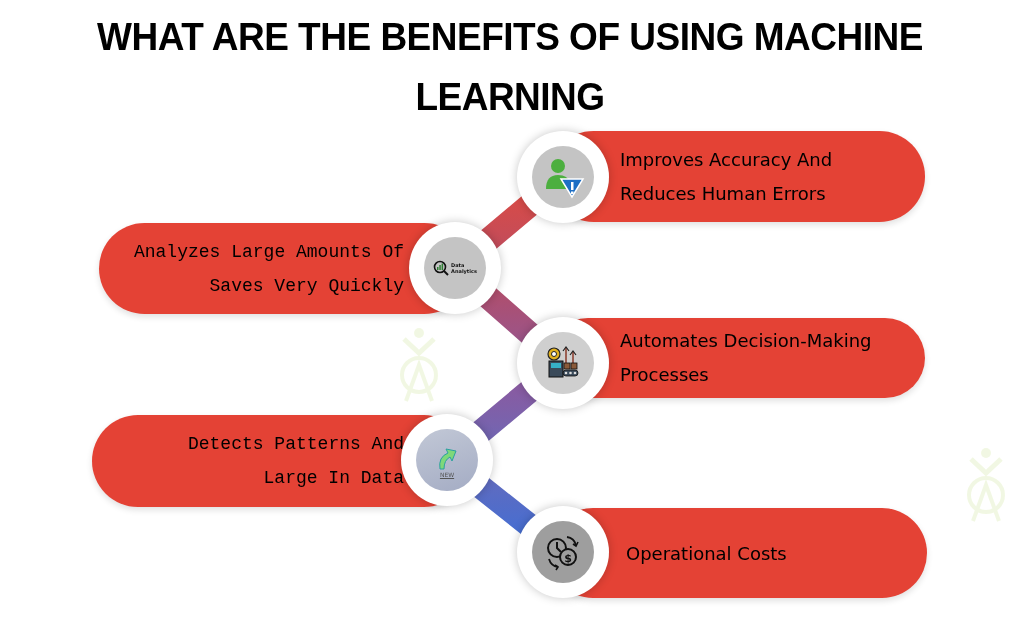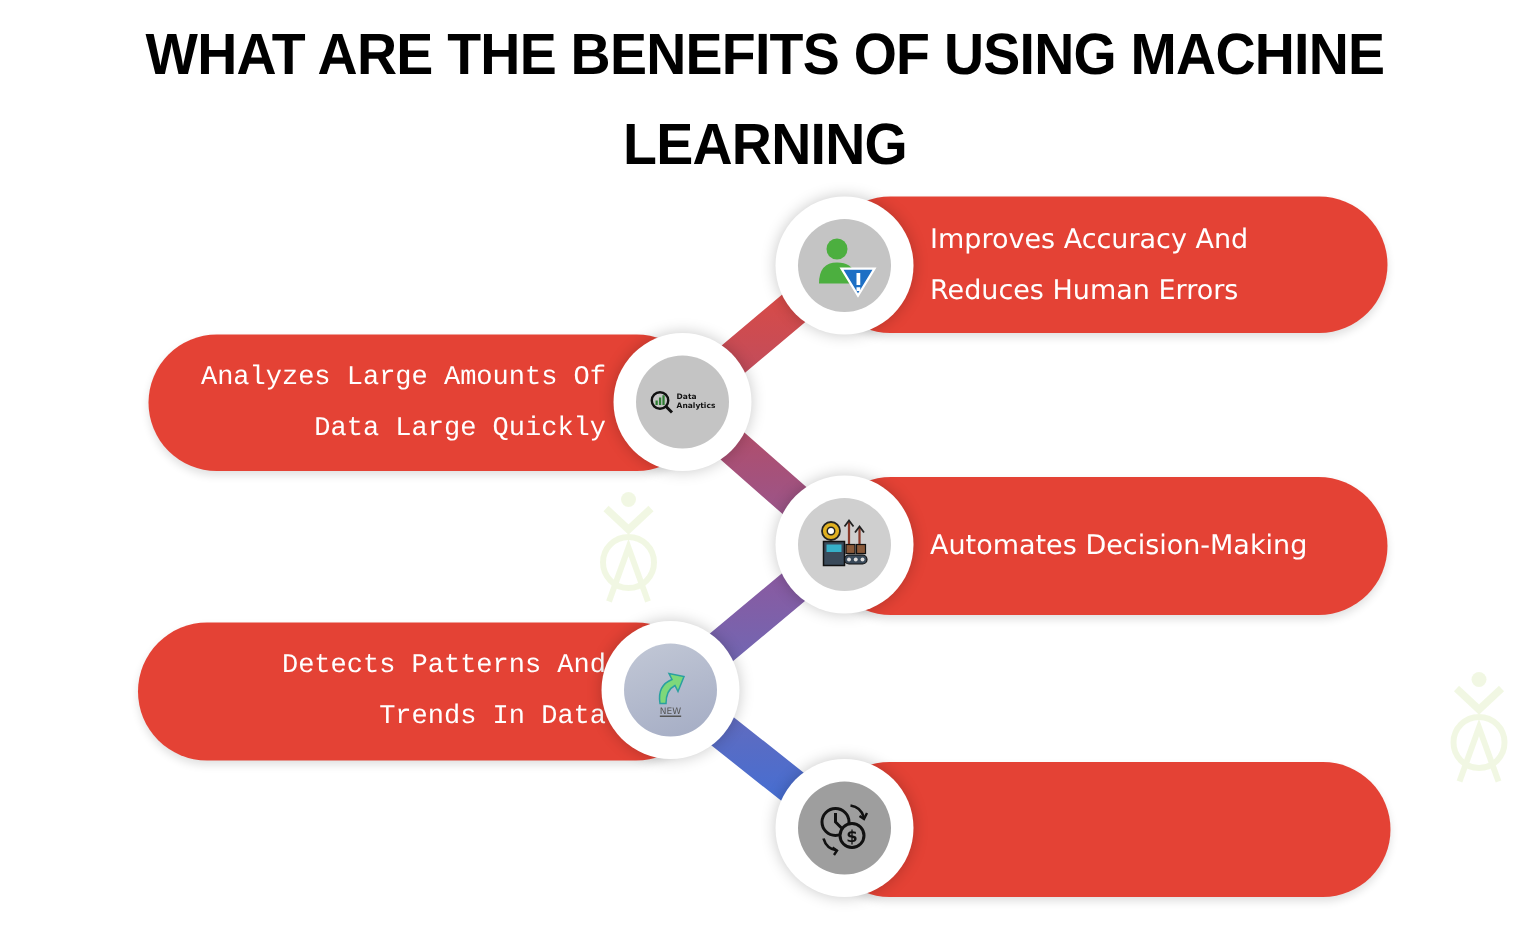--- a/index.html
+++ b/index.html
@@ -9,21 +9,21 @@
     }
     .title {
       position: absolute; left: 0; width: 1020px; text-align: center;
       font-family: "Liberation Sans", "DejaVu Sans", sans-serif;
       font-weight: 700; font-size: 37px; color: #000; letter-spacing: -0.5px;
       transform: scaleY(1.05);
     }
     .title.l1 { top: 16px; }
     .title.l2 { top: 76px; }
     .pill {
-      position: absolute; background: #e44235; color: #ffffff;
+      position: absolute; background: #e44235; color: #000000;
       border-radius: 46px; box-shadow: 0 3px 6px rgba(0,0,0,0.12);
       display: flex; flex-direction: column; justify-content: center;
       font-size: 18px; line-height: 34px; box-sizing: border-box;
     }
     .pill.right { padding-left: 72px; text-align: left; }
     .pill.left { padding-right: 66px; text-align: right; align-items: flex-end; font-family: Liberation Mono, monospace; }
     .pill span { display: block; white-space: nowrap; }
     .node {
       position: absolute; width: 92px; height: 92px; border-radius: 50%;
       background: #ffffff; box-shadow: 0 0 10px rgba(0,0,0,0.22);
@@ -69,33 +69,35 @@
   <polyline points="563,177 455,268 563,363 447,460 563,552" fill="none" stroke="url(#cg)" stroke-width="24" stroke-linejoin="miter"></polyline>
 </svg>
 
 <div class="pill right" style="left:548px;top:131px;width:377px;height:91px;">
   <span>Improves Accuracy And</span>
   <span>Reduces Human Errors</span>
 </div>
 
 <div class="pill left" style="left:99px;top:223px;width:371px;height:91px;">
   <span>Analyzes Large Amounts Of</span>
-  <span>Data Large Quickly</span>
+  <span>Saves Very Quickly</span>
 </div>
 
-<div class="pill right" style="left:548px;top:318px;width:377px;height:92px;">
+<div class="pill right" style="left:548px;top:318px;width:377px;height:80px;">
   <span>Automates Decision-Making</span>
+  <span>Processes</span>
 </div>
 
 <div class="pill left" style="left:92px;top:415px;width:378px;height:92px;align-items:flex-end;">
   <span>Detects Patterns And</span>
-  <span>Trends In Data</span>
+  <span>Large In Data</span>
 </div>
 
 <div class="pill right" style="left:548px;top:508px;width:379px;height:90px;padding-left:78px;line-height:29px;">
+  <span>Operational Costs</span>
 </div>
 
 <div class="node" style="left:517px;top:131px;">
   <div class="inner">
     <svg width="44" height="44" viewBox="0 0 44 44">
       <circle cx="17" cy="11" r="7" fill="#4caf3f"></circle>
       <path d="M5 34 Q5 20 17 20 Q27 20 29 28 L29 34 Z" fill="#4caf3f"></path>
       <path d="M20 24 L42 24 L31 42 Z" fill="#1e6fc4" stroke="#fff" stroke-width="1.5"></path>
       <rect x="30" y="27" width="2.5" height="8" fill="#fff"></rect>
       <rect x="30" y="36.5" width="2.5" height="2.5" fill="#fff"></rect>

